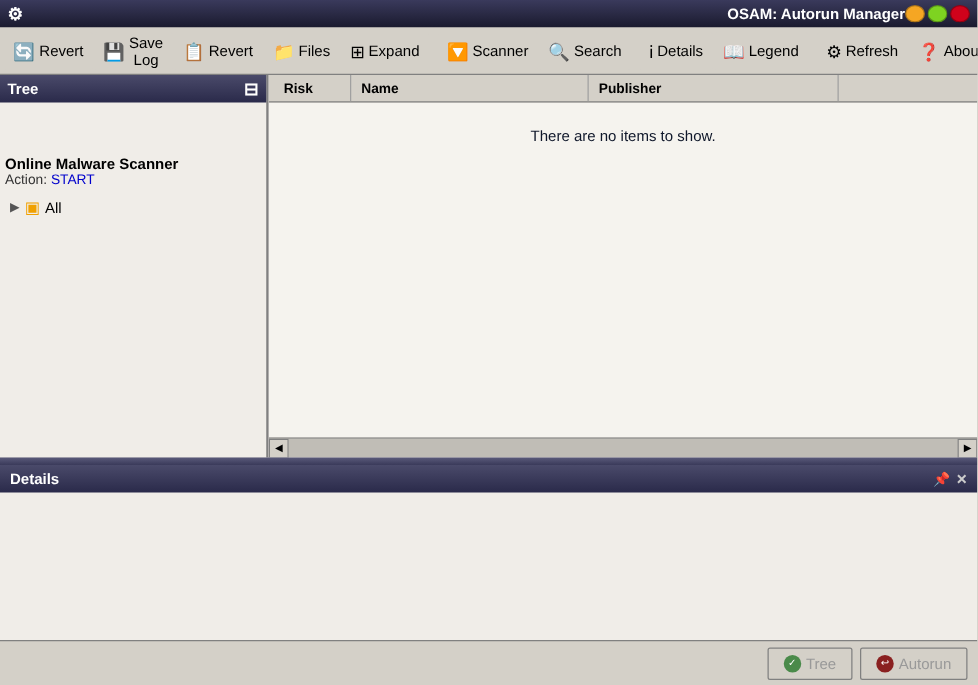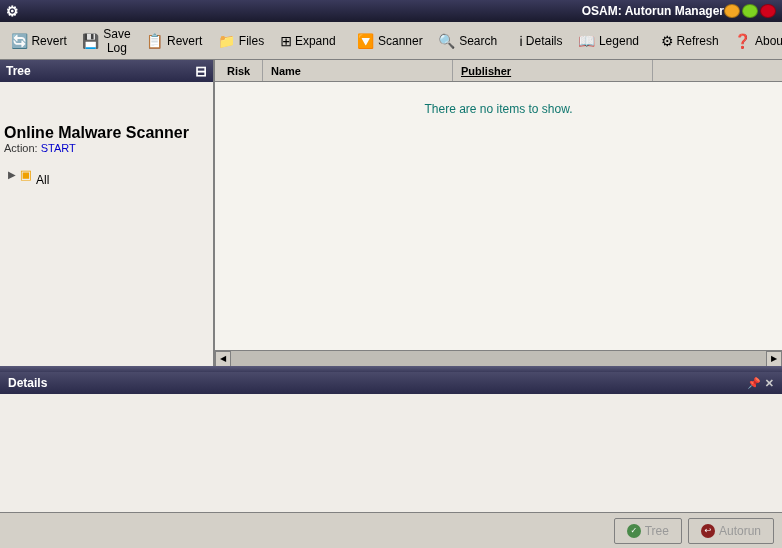--- a/index.html
+++ b/index.html
@@ -118,21 +118,21 @@
       overflow-y: auto;
       padding: 4px;
     }
     .tree-scanner {
       font-size: 11px;
       color: #000;
       margin-bottom: 4px;
     }
     .tree-scanner .scanner-label {
       font-weight: bold;
-      font-size: 16px;
+      font-size: 12px;
     }
     .tree-scanner .action-line {
       font-size: 11px;
       color: #333;
     }
     .tree-scanner .action-link {
       color: #0000cc;
       cursor: pointer;
     }
     .tree-item {
@@ -147,21 +147,20 @@
     .tree-item .expand-icon {
       font-size: 10px;
       color: #555;
     }
     .tree-item .folder-icon {
       color: #f0a000;
       font-size: 13px;
     }
     .tree-item .item-label {
       font-size: 12px;
-      margin-top: 11px;
     }
 
     
     #content-panel {
       flex: 1;
       display: flex;
       flex-direction: column;
       background: #f5f3ee;
       overflow: hidden;
     }
@@ -178,37 +177,37 @@
       padding: 2px 8px;
       font-size: 11px;
       font-weight: bold;
       border-right: 1px solid #a0a0a0;
       cursor: pointer;
       white-space: nowrap;
       height: 100%;
       display: flex;
       align-items: center;
     }
-    .col-risk { width: 48px; padding-left: 12px; }
+    .col-risk { width: 66px; padding-left: 12px; }
     .col-name { width: 190px; }
-    .col-publisher { width: 200px; text-decoration: underline; }
+    .col-publisher { width: 200px; }
     .col-fullpath { flex: 1; }
 
     
     #content-area {
       flex: 1;
       overflow: auto;
       display: flex;
       align-items: flex-start;
       justify-content: center;
       padding-top: 20px;
     }
     #no-items-msg {
       font-size: 12px;
-      color: #0f766e;
+      color: #0f172a;
       text-align: center;
     }
 
     
     #hscroll-bar {
       height: 16px;
       background: #d4d0c8;
       border-top: 1px solid #808080;
       display: flex;
       align-items: center;

